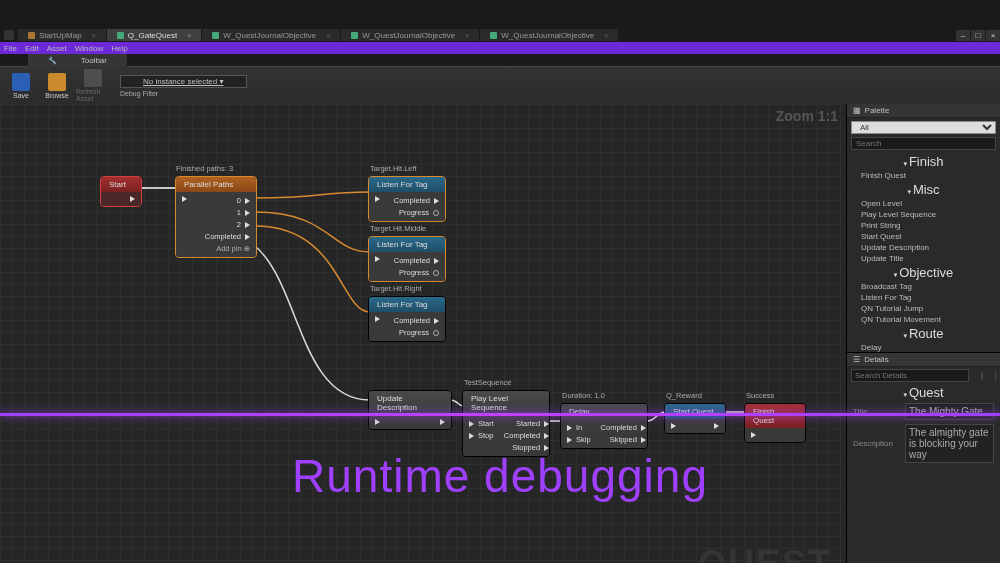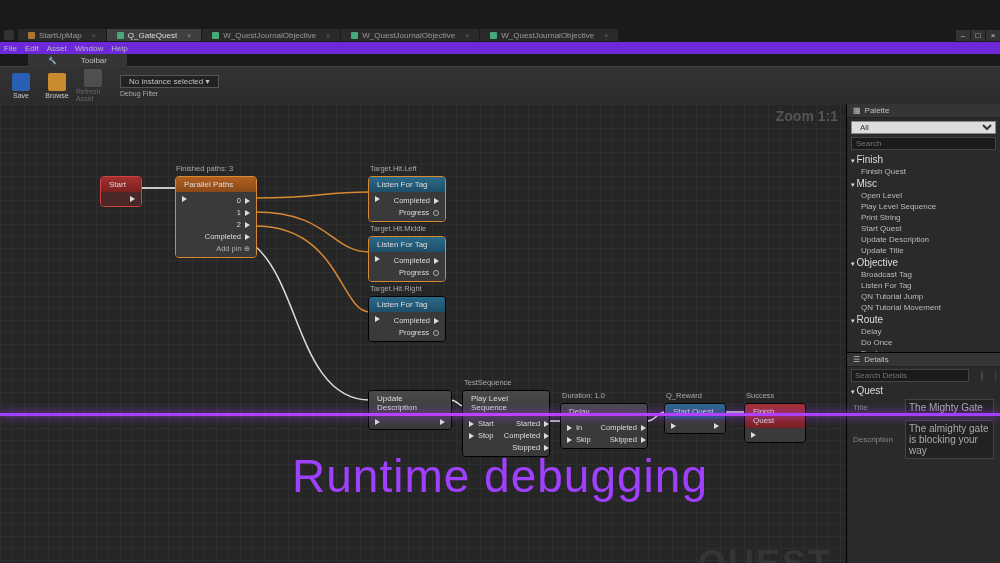--- a/index.html
+++ b/index.html
@@ -22,21 +22,21 @@
 .toolbar-tab { height: 12px; padding-left: 28px; }
 .toolbar-tab span { background: #353535; padding: 1px 10px; font-size: 8px; display: inline-flex; align-items: center; gap: 4px; }
 .toolbar { height: 38px; background: linear-gradient(#333, #2b2b2b); display: flex; align-items: center; padding: 0 4px; gap: 2px; border-top: 1px solid #444; }
 .tbtn { width: 34px; display: flex; flex-direction: column; align-items: center; font-size: 7px; color: #ccc; gap: 1px; }
 .tbtn .ico { width: 18px; height: 18px; border-radius: 2px; }
 .tbtn.disabled { opacity: 0.35; }
 .ico.save { background: #2a5fb5; }
 .ico.browse { background: #c98b2e; }
 .ico.refresh { background: #888; position: relative; }
 .debug-filter { margin-left: 8px; display: flex; flex-direction: column; gap: 2px; }
-.debug-filter .combo { background: #222; border: 1px solid #555; padding: 1px 8px; font-size: 8px; }
+.debug-filter .combo { background: #222; border: 1px solid #555; padding: 1px 22px; font-size: 8px; text-decoration: underline; }
 .debug-filter .lbl { font-size: 7px; color: #aaa; }
 
 
 .main { display: flex; height: calc(563px - 14px - 12px - 12px - 38px); }
 .graph { flex: 1; background: #262626; position: relative; background-image:
   linear-gradient(#2e2e2e 1px, transparent 1px),
   linear-gradient(90deg, #2e2e2e 1px, transparent 1px);
   background-size: 12px 12px;
   overflow: hidden;
 }
@@ -74,21 +74,21 @@
 
 svg.wires { position:absolute; inset:0; width:100%; height:100%; pointer-events:none; }
 .wire { stroke-width:1.5; fill:none; }
 
 
 .side { width: 154px; background: #2a2a2a; display:flex; flex-direction:column; border-left:1px solid #000; }
 .panel-tab { background:#353535; padding:2px 6px; font-size:8px; display:flex; align-items:center; gap:4px; border-bottom:1px solid #222; }
 .panel-body { flex:1; overflow:hidden; }
 .search { width: calc(100% - 8px); margin:3px 4px; background:#1a1a1a; border:1px solid #444; color:#888; font-size:8px; padding:1px 4px; }
 .combo-all { width: calc(100% - 8px); margin:3px 4px 0 4px; background:#ddd; color:#333; border:1px solid #888; font-size:8px; padding:0 4px; }
-.cat { font-size:10px; padding:1px 4px; color:#ddd; cursor:default; }
+.cat { font-size:13px; padding:1px 4px; color:#ddd; cursor:default;text-align:center; }
 .cat::before { content:"▾ "; font-size:7px; }
 .leaf { font-size:8px; padding:1px 4px 1px 14px; color:#bbb; }
 
 .panel.details { border-top:1px solid #000; }
 .searchrow { display:flex; align-items:center; gap:12px; padding:2px 4px; }
 .searchrow input { flex:1; background:#1a1a1a; border:1px solid #444; font-size:8px; color:#888; padding:1px 3px; }
 .det-ico { width:10px; height:10px; background:#444; border-radius:2px; }
 .det-row { display:flex; font-size:8px; padding:2px 6px; gap:6px; align-items:center; }
 .det-row .k { width:46px; color:#888; }
 .det-row .v { flex:1; background:#222; padding:2px 3px; color:#aaa; border:1px solid #444; font-size:10px; }

